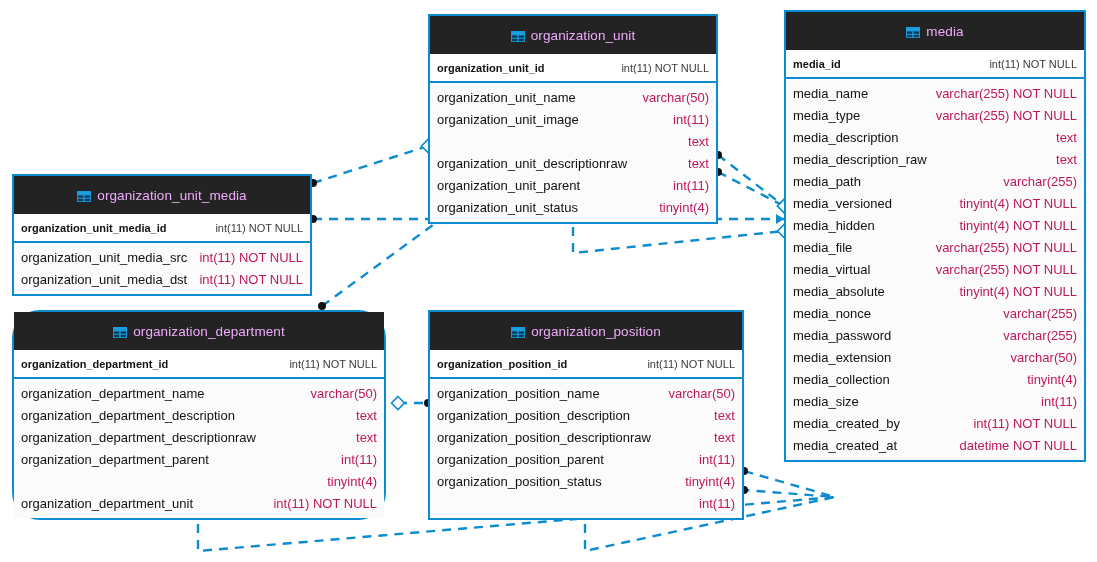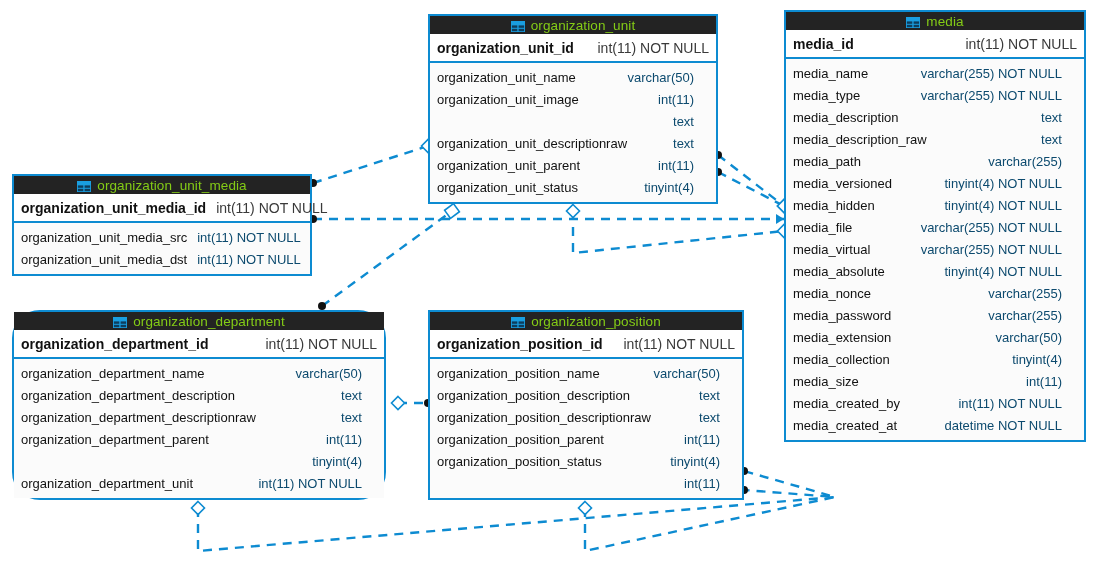--- a/index.html
+++ b/index.html
@@ -12,51 +12,51 @@
 
   .entity{
     position:absolute;
     border:2px solid #0d8bd1;
     background:#ffffff;
     box-sizing:border-box;
     box-shadow:0 0 0 0 rgba(0,0,0,0);
   }
   .ent-header{
     background:#232323;
-    color:#84cc16;
-    height:18px;
+    color:#f0abfc;
+    height:38px;
     display:flex;align-items:center;justify-content:center;
     gap:6px;
     font-size:13.5px;
     letter-spacing:0.1px;
   }
   .tbl-icon{
     width:14px;height:11px;display:inline-block;position:relative;flex:0 0 auto;
   }
   .ent-pk{
     display:flex;align-items:center;
     height:27px;
     border-bottom:2px solid #0d8bd1;
     background:#ffffff;
     padding:0 7px;
-    font-size:14px;
+    font-size:11px;
     color:#111111;
   }
   .ent-pk .fname{font-weight:bold;white-space:nowrap;}
   .ent-pk .ftype{margin-left:auto;color:#3a3a3a;white-space:nowrap;padding-left:10px;}
-  .ent-body{background:#fbfbfb;padding:3px 15px 4px 0;}
+  .ent-body{background:#fbfbfb;padding:3px 0 4px 0;}
   .frow{
     display:flex;align-items:center;
     height:22px;
     padding:0 7px;
     font-size:13px;
     color:#111111;
   }
   .frow .fname{white-space:nowrap;}
-  .frow .ftype{margin-left:auto;color:#0c4a6e;white-space:nowrap;padding-left:10px;}
+  .frow .ftype{margin-left:auto;color:#be185d;white-space:nowrap;padding-left:10px;}
 </style>
 </head>
 <body>
 
 <div id="canvas">
 
   <svg id="links" viewBox="0 0 1097 562" xmlns="http://www.w3.org/2000/svg">
       <g>
         <polyline points="313,183 428,146" fill="none" stroke="#0d8bd1" stroke-width="2.4" stroke-dasharray="9 7" stroke-linecap="butt"></polyline>
         <circle cx="313" cy="183" r="4" fill="#111111"></circle>

